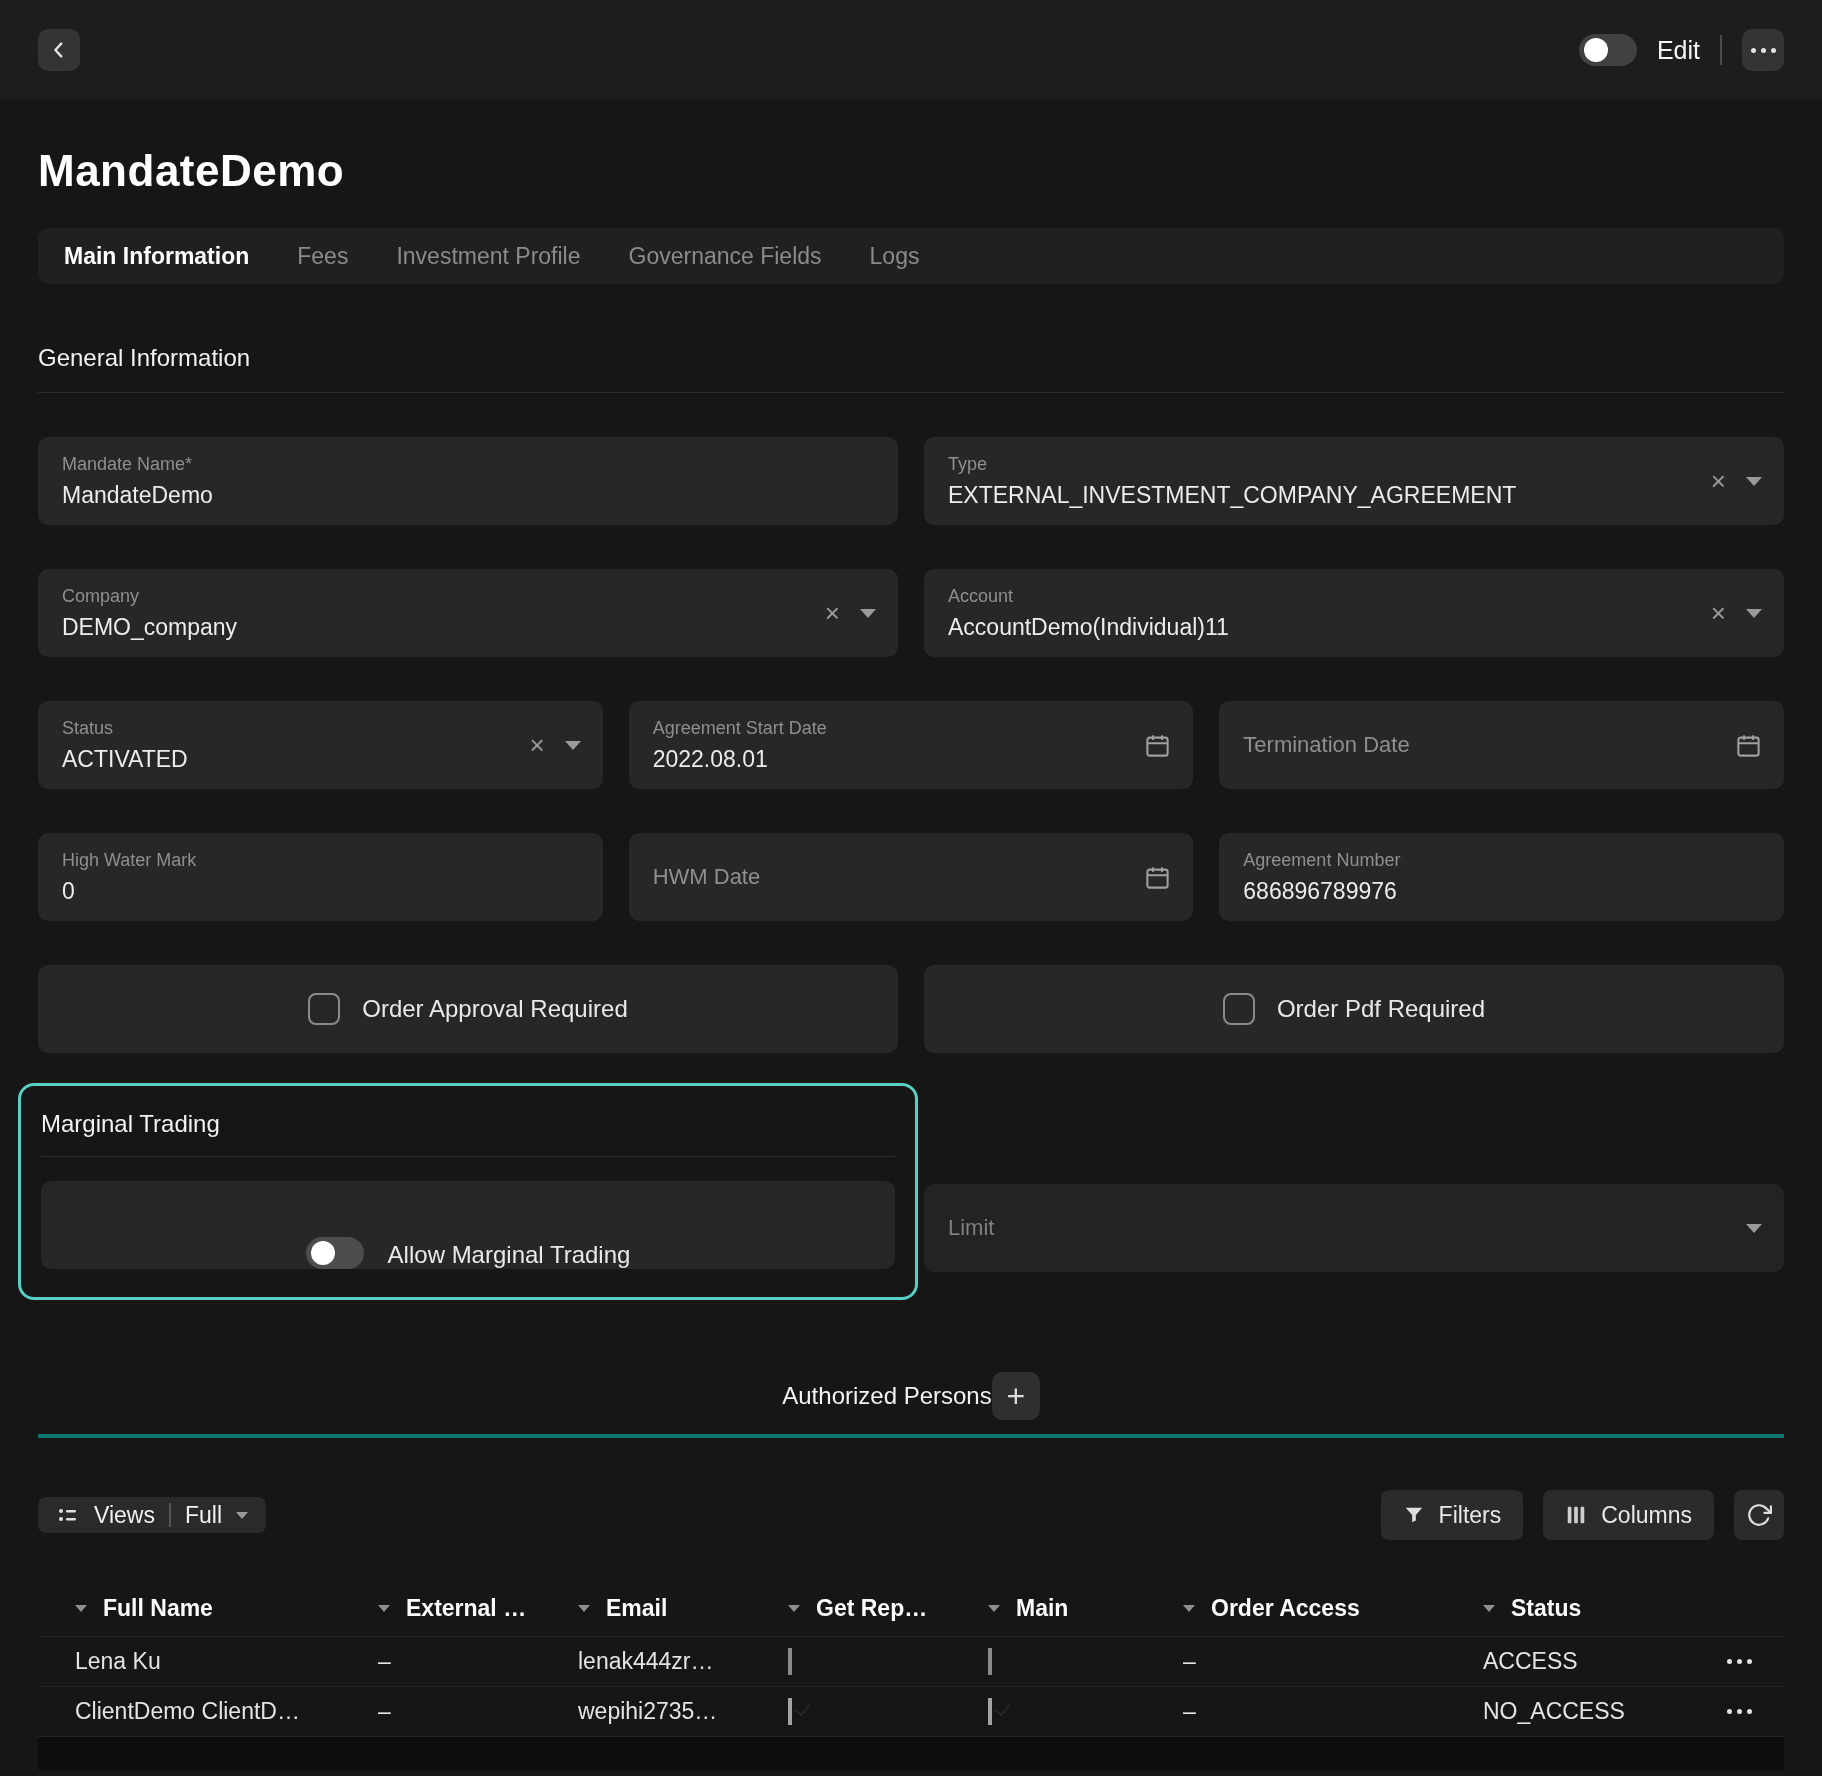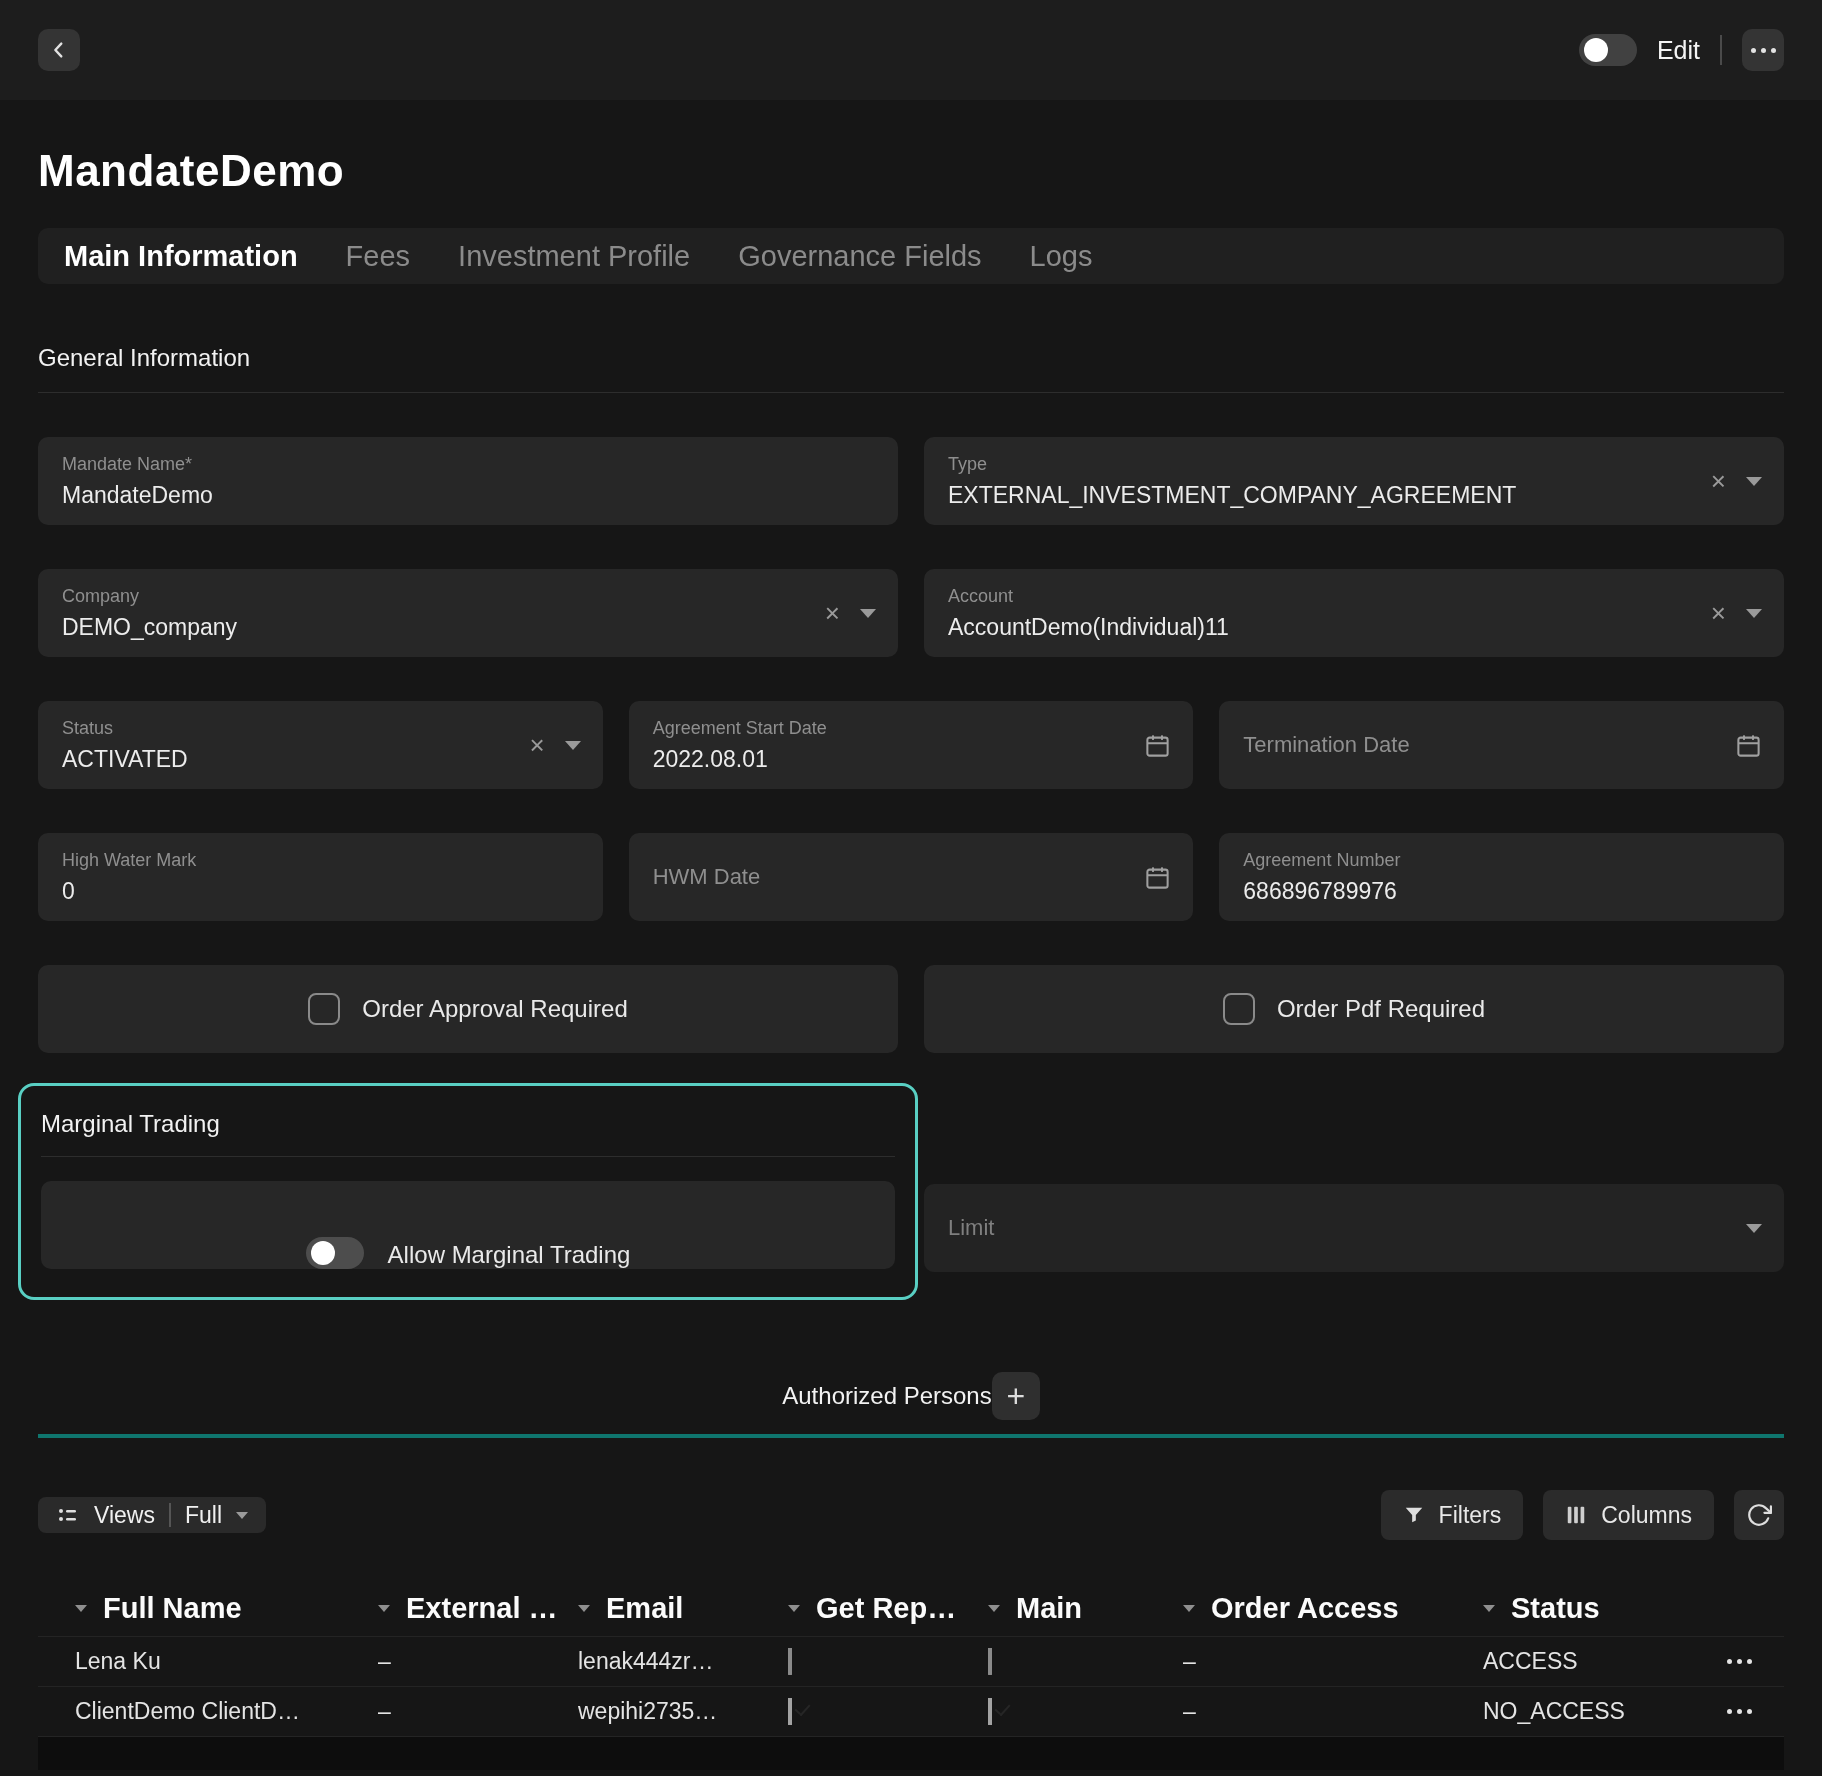--- a/index.html
+++ b/index.html
@@ -20,21 +20,21 @@
   .switch .knob { position:absolute; top:4px; left:5px; width:24px; height:24px; border-radius:50%; background:#fff; }
   .edit-label { font-size:25px; color:#f5f5f5; }
   .vdiv { width:2px; height:30px; background:#4a4a4a; }
   .dots { display:flex; gap:5px; align-items:center; justify-content:center; }
   .dots i { width:5px; height:5px; border-radius:50%; background:#e3e3e3; display:block; }
 
   
   .content { padding:0 38px; }
   .page-title { font-size:44px; font-weight:bold; color:#fff; margin-top:46px; letter-spacing:.5px; }
   .tabs { margin-top:32px; background:#202020; border-radius:10px; height:56px; display:flex; align-items:center; gap:48px; padding:0 26px; }
-  .tab { font-size:29px; color:#8b8b8b; cursor:pointer; white-space:nowrap; }
+  .tab { font-size:23px; color:#8b8b8b; cursor:pointer; white-space:nowrap; }
   .tab.active { color:#fff; font-weight:bold; }
   .section-header { margin-top:60px; padding-bottom:20px; border-bottom:1px solid #2d2d2d; font-size:24px; color:#f2f2f2; }
 
   
   .frow { display:grid; gap:26px; margin-top:44px; }
   .cols-2 { grid-template-columns:1fr 1fr; }
   .cols-3 { grid-template-columns:1fr 1fr 1fr; }
   .field { position:relative; background:#272727; border-radius:10px; height:88px;
            padding:0 78px 0 24px; display:flex; flex-direction:column; justify-content:center; }
   .flabel { font-size:18px; color:#8f8f8f; }
@@ -80,21 +80,21 @@
   .toolbar-right { margin-left:auto; display:flex; align-items:flex-start; gap:20px; }
   .tool-btn { background:#2b2b2b; border-radius:8px; height:50px; padding:0 22px;
               display:flex; align-items:center; gap:14px; font-size:23px; color:#e8e8e8; }
   .refresh-btn { width:50px; height:50px; border-radius:8px; background:#2b2b2b;
                  display:flex; align-items:center; justify-content:center; }
 
   
   .table { margin-top:40px; }
   .thead, .trow { display:grid; grid-template-columns:340px 200px 210px 200px 195px 300px 1fr 90px; align-items:center; }
   .thead { height:56px; }
-  .th { display:flex; align-items:center; gap:16px; font-size:29px; font-weight:bold; color:#fbfbfb; }
+  .th { display:flex; align-items:center; gap:16px; font-size:23px; font-weight:bold; color:#fbfbfb; }
   .th.first, .td.first { padding-left:37px; }
   .th .tri { border-top-color:#8f8f8f; }
   .trow { height:50px; border-top:1px solid #242424; font-size:23px; color:#e4e4e4; }
   .td { white-space:nowrap; overflow:hidden; text-overflow:ellipsis; }
   .cb.small { width:27px; height:27px; border-radius:7px; }
   .cb.small.on::after { left:8px; top:3px; width:7px; height:12px; border-right-width:2.5px; border-bottom-width:2.5px; }
   .td.actions { display:flex; justify-content:center; }
   .td.actions .dots { cursor:pointer; }
   .partial-row { height:34px; background:#0d0d0d; border-top:1px solid #242424; }
 </style>

